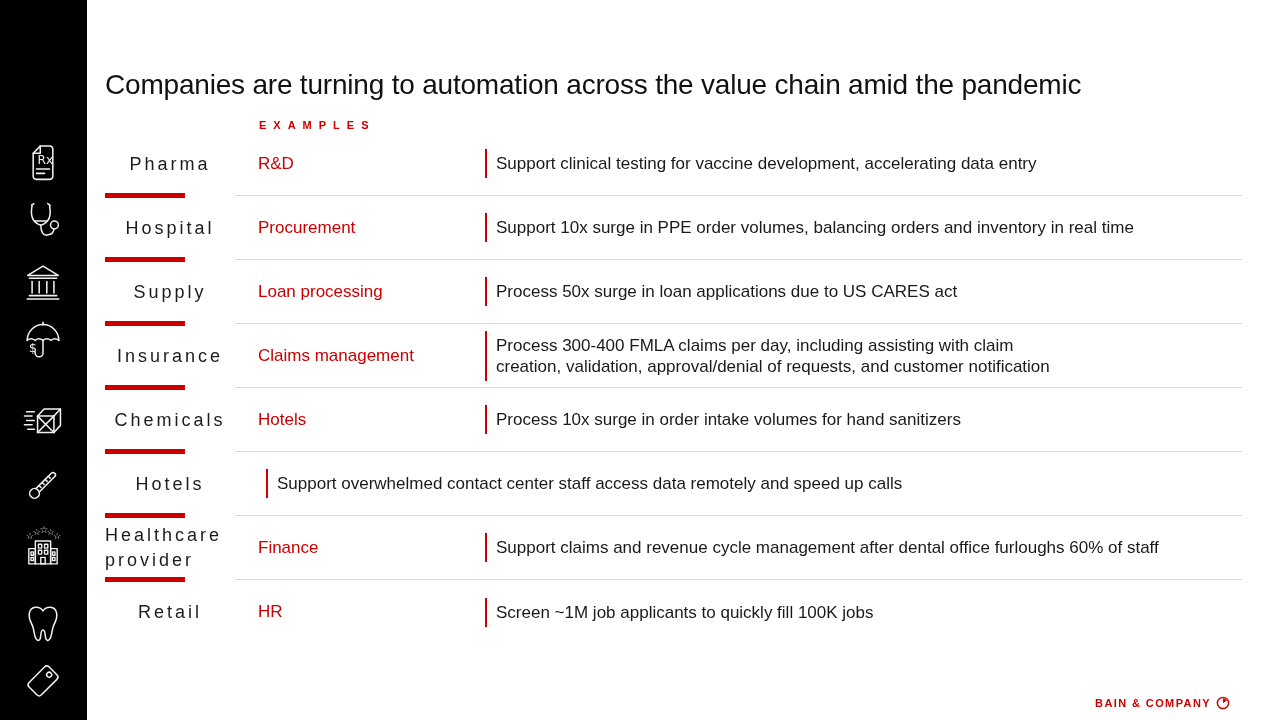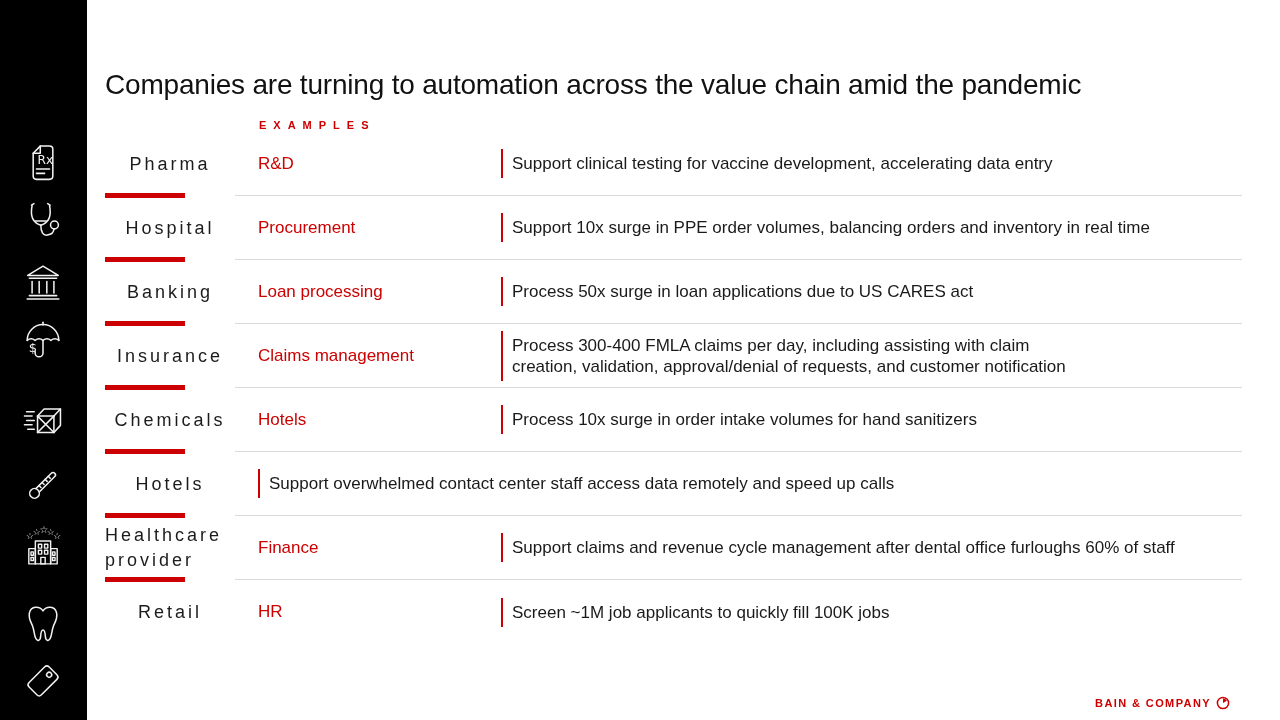--- a/index.html
+++ b/index.html
@@ -35,27 +35,27 @@
 
   .table { position:absolute; left:105px; top:132px; width:1137px; }
   .row { position:relative; height:64px; display:flex; align-items:stretch; }
   .industry-cell { width:130px; flex:none; position:relative; display:flex; align-items:center;justify-content:center; }
   .industry-label { font-size:18px; letter-spacing:3px; line-height:25px; color:#1c1c1c; }
   .industry-underline {
     position:absolute; left:0; bottom:-2px; width:80px; height:5px; background:var(--accent);
   }
   .content-cell {
     flex:1; display:flex; align-items:center;
-    border-bottom:1px solid var(--sep); padding-left:23px;gap:24px;
+    border-bottom:1px solid var(--sep); padding-left:23px;
   }
   .row.last .content-cell { border-bottom:none; }
   .function-label { width:219px; flex:none; font-size:17px; color:var(--accent); }
   .desc {
     font-size:17px; line-height:21px; color:var(--ink);
-    border-left:2px solid var(--accent); padding:4px 0 4px 9px; white-space:pre-line;
+    border-left:2px solid var(--accent); padding:4px 0 4px 9px; white-space:pre-line;margin-left:8px;
   }
 
   .brand { position:absolute; right:50px; top:696px; display:flex; align-items:center; gap:5px; }
   .brand-text { font-size:11px; font-weight:700; letter-spacing:1.4px; color:var(--accent); }
   .brand-mark svg { display:block; }
 </style>
 </head>
 <body>
 
 <aside class="sidebar">
@@ -180,21 +180,21 @@
         <span class="industry-label">Hospital</span>
         <span class="industry-underline"></span>
       </div>
       <div class="content-cell">
         <span class="function-label">Procurement</span>
         <span class="desc">Support 10x surge in PPE order volumes, balancing orders and inventory in real time</span>
       </div>
     </div>
     <div class="row">
       <div class="industry-cell">
-        <span class="industry-label">Banking</span>
+        <span class="industry-label">Supply</span>
         <span class="industry-underline"></span>
       </div>
       <div class="content-cell">
         <span class="function-label">Loan processing</span>
         <span class="desc">Process 50x surge in loan applications due to US CARES act</span>
       </div>
     </div>
     <div class="row">
       <div class="industry-cell">
         <span class="industry-label">Insurance</span>

